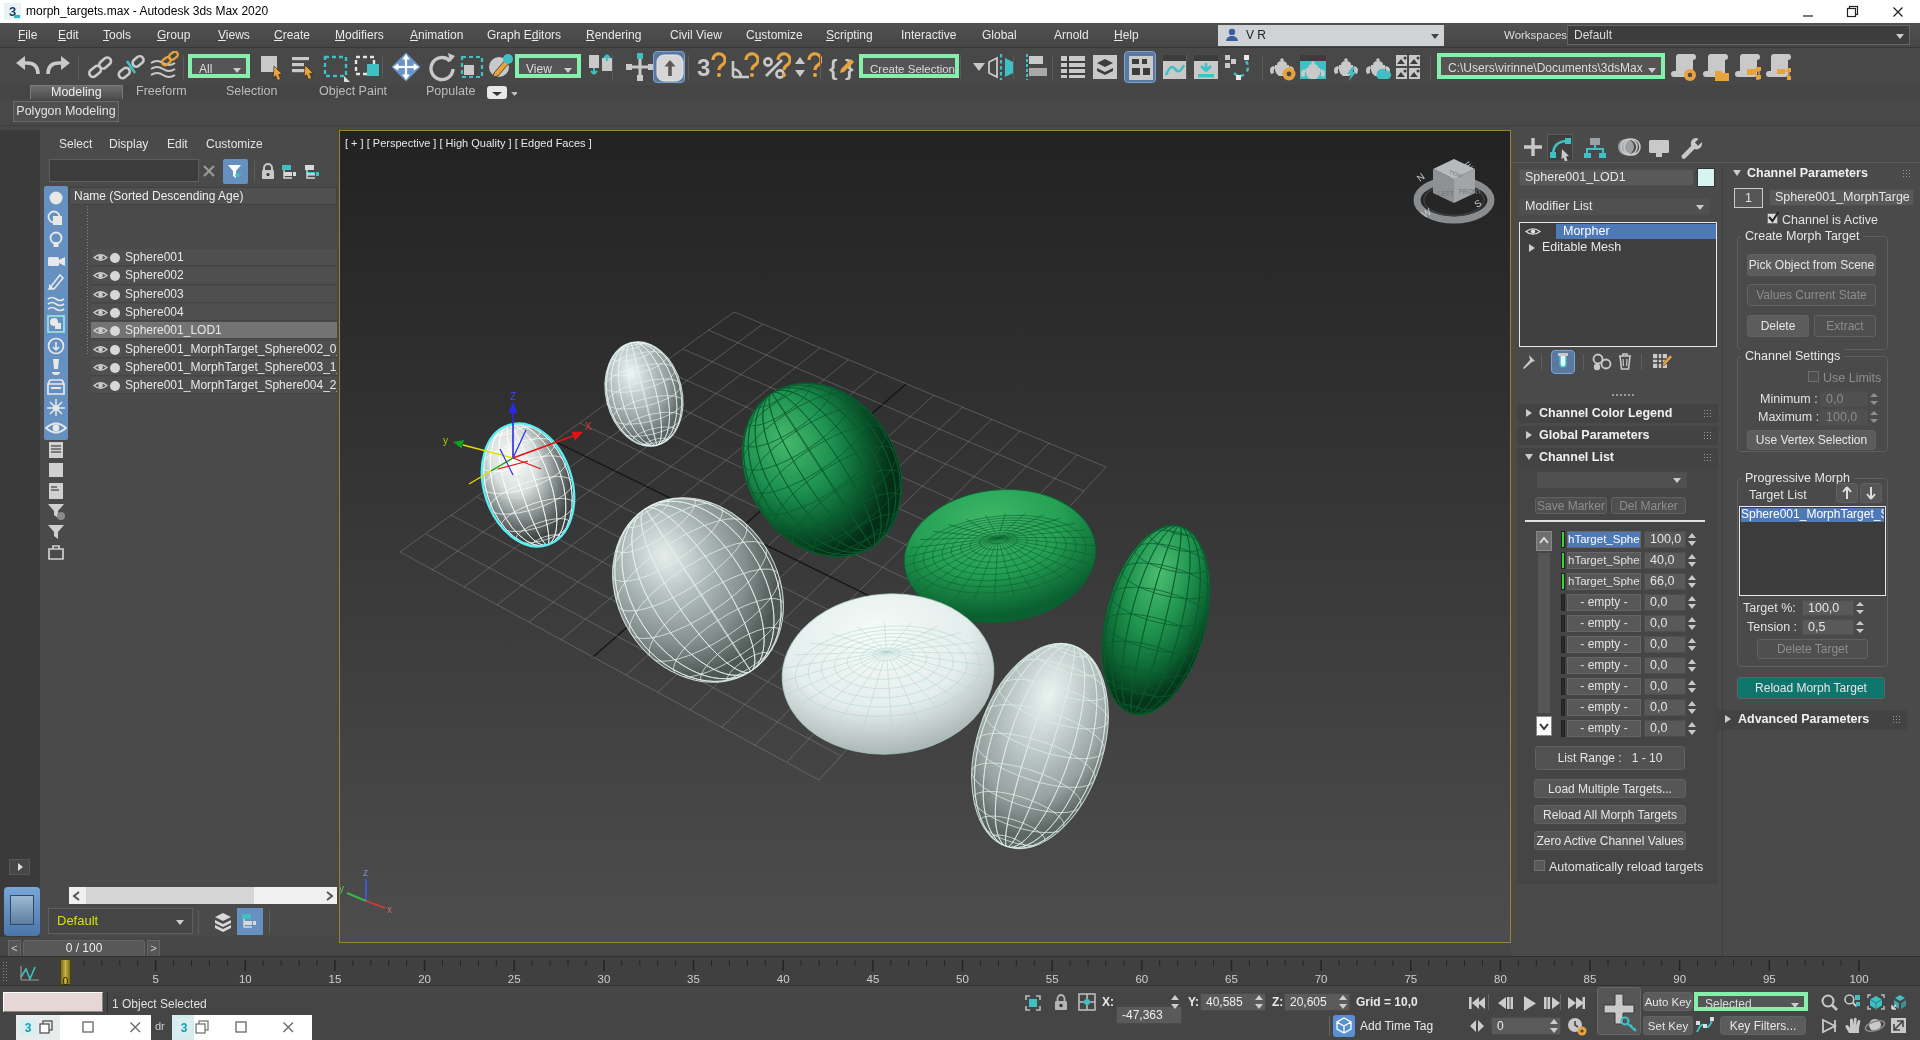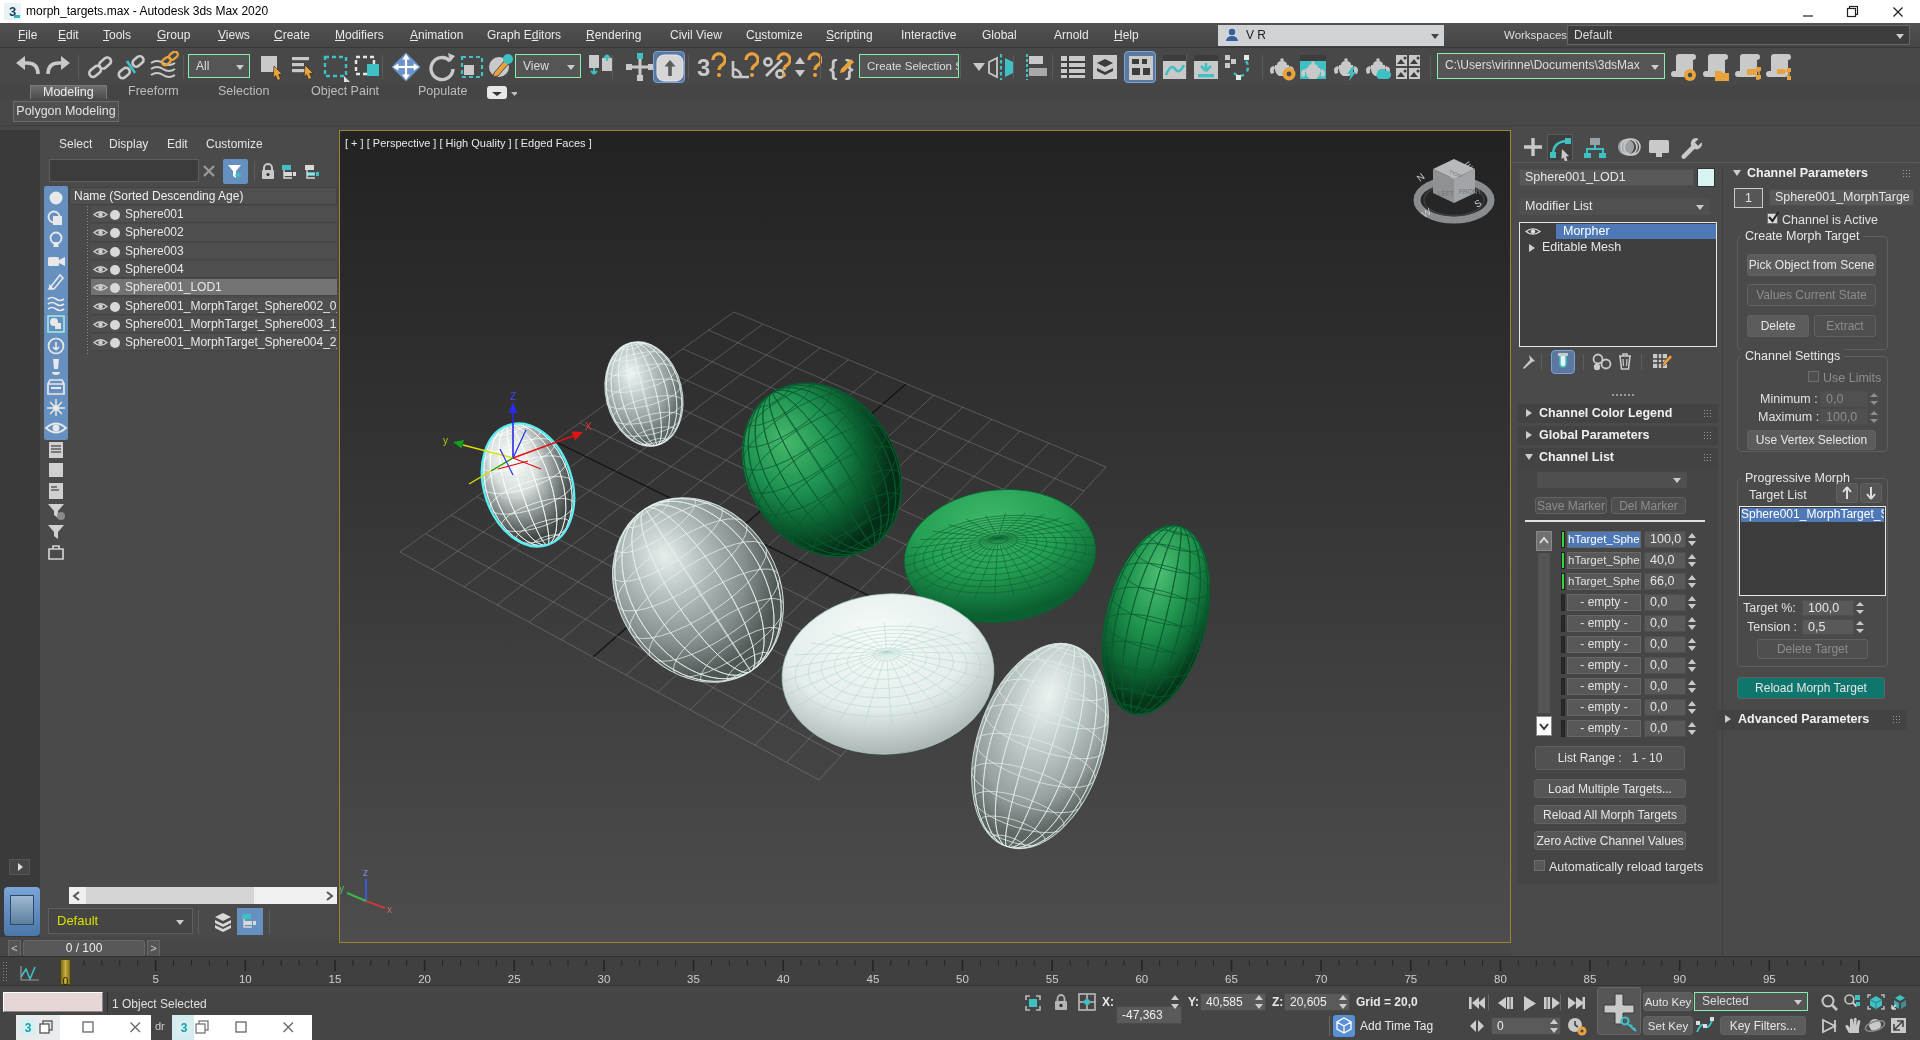--- a/index.html
+++ b/index.html
@@ -16,36 +16,36 @@
 #vrbox{position:absolute;left:1218px;top:2px;width:226px;height:21px;background:#cfd3d6;color:#222;font-size:12px;}
 #wslabel{position:absolute;left:1504px;top:6px;color:#ddd;font-size:11.5px;}
 #wsdd{position:absolute;left:1567px;top:2px;width:343px;height:20px;background:#3d3d3d;border:1px solid #666;color:#ddd;font-size:12px;line-height:18px;padding-left:6px;}
 .ddarrow{position:absolute;right:5px;top:8px;width:0;height:0;border-left:4px solid transparent;border-right:4px solid transparent;border-top:5px solid #ccc;}
 
 #toolbar{left:0;top:48px;width:1920px;height:38px;background:#484848;border-bottom:1px solid #3c3c3c;}
 .tsep{position:absolute;top:7px;width:1px;height:24px;background:#5c5c5c;}
 .tbtn{position:absolute;top:3px;width:32px;height:32px;}
 .tbtn svg{position:absolute;left:0;top:0;}
 .tbtn.on{background:#5a78a0;border:1px solid #7aa2d4;border-radius:4px;}
-.combo{position:absolute;background:#555;border:1px solid #86efac;color:#ddd;font-size:12px;line-height:22px;padding-left:7px;white-space:nowrap;overflow:hidden;}
+.combo{position:absolute;background:#555;border:4px solid #86efac;color:#ddd;font-size:12px;line-height:22px;padding-left:7px;white-space:nowrap;overflow:hidden;}
 
 #ribbon{left:0;top:85px;width:1920px;height:14px;background:#454545;color:#bdbdbd;font-size:12.5px;}
-.rtab{position:absolute;top:0;height:14px;line-height:13px;padding:0 12px;}
+.rtab{position:absolute;top:0;height:14px;line-height:13px;padding:0 20px;}
 .rtab.on{background:linear-gradient(#6e6e6e,#4c4c4c);border:1px solid #7a7a7a;border-bottom:none;color:#eee;}
 #polyrow{left:0;top:99px;width:1920px;height:27px;background:#484848;border-bottom:1px solid #3e3e3e;}
 #polybox{position:absolute;left:13px;top:2px;width:106px;height:21px;background:#505050;border:1px solid #6a6a6a;color:#e2e2e2;font-size:12.5px;text-align:center;line-height:19px;}
 
 #dockl{left:0;top:130px;width:40px;height:833px;background:#3a3a3a;}
 #explorer{left:40px;top:128px;width:297px;height:835px;background:#4a4a4a;color:#e4e4e4;font-size:12px;}
 .exmenu{position:absolute;top:9px;}
 #exsearch{position:absolute;left:9px;top:31px;width:150px;height:23px;background:#3c3c3c;border:1px solid #5e5e5e;}
 .iconbtn{position:absolute;width:24px;height:24px;}
 .iconbtn.blue{background:#6690c0;border-radius:2px;}
 #exhead{position:absolute;left:29px;top:59px;width:268px;height:18px;background:#505050;border:1px solid #424242;color:#efefef;line-height:16px;padding-left:4px;font-size:12px;}
-.exrow{position:absolute;left:29px;width:268px;height:18px;line-height:17px;color:#e8e8e8;font-size:12px;white-space:nowrap;overflow:hidden;}
+.exrow{position:absolute;left:29px;width:268px;height:18px;line-height:17px;color:#e8e8e8;font-size:12px;white-space:nowrap;overflow:hidden;margin-top:43px;}
 .exrow .bg{position:absolute;left:22px;top:0;width:246px;height:17.3px;background:#4f4f4f;border-bottom:1px solid #444;}
 .exrow.sel .bg{background:#737373;}
 .eye{position:absolute;left:24px;top:3px;}
 .dot{position:absolute;left:41px;top:4px;width:10px;height:10px;border-radius:50%;background:#d8d8d8;}
 .exrow span{position:absolute;left:56px;}
 #exscroll{position:absolute;left:29px;top:759px;width:268px;height:17px;background:#f0f0f0;}
 #exscroll .thumb{position:absolute;left:17px;top:0;width:168px;height:17px;background:#d5d5d5;}
 #exdef{position:absolute;left:8px;top:780px;width:145px;height:26px;background:#454545;border:1px solid #5e5e5e;color:#d6e000;font-size:13px;line-height:24px;padding-left:8px;}
 
 #vp{left:339px;top:130px;width:1172px;height:813px;border:1px solid #9b8333;background:linear-gradient(#222222,#4d4d4d);}
@@ -1514,21 +1514,21 @@
       <div class="abs white" style="left:1188px;top:3px;font-weight:bold">Y:</div>
       <div class="sfield" style="left:1200px;top:1px;width:66px;height:18px">40,585</div>
       <svg class="abs" style="left:1254px;top:2px" width="10" height="16">
         <path d="M5 1 l4 5 h-8 z M5 15 l4 -5 h-8 z" fill="#ccc"></path>
       </svg>
       <div class="abs white" style="left:1272px;top:3px;font-weight:bold">Z:</div>
       <div class="sfield" style="left:1284px;top:1px;width:66px;height:18px">20,605</div>
       <svg class="abs" style="left:1338px;top:2px" width="10" height="16">
         <path d="M5 1 l4 5 h-8 z M5 15 l4 -5 h-8 z" fill="#ccc"></path>
       </svg>
-      <div class="abs white" style="left:1356px;top:3px;font-weight:bold">Grid = 20,0</div>
+      <div class="abs white" style="left:1356px;top:3px;font-weight:bold">Grid = 10,0</div>
       <div class="abs" style="left:1329px;top:24px;width:1px;height:20px;background:#666"></div>
       <div class="abs" style="left:1333px;top:23px;width:22px;height:22px;background:#5b8fd4;border-radius:3px"><svg width="22" height="22">
           <path d="M11 3 l7 4 v7 l-7 4 l-7 -4 v-7 z M4 7 l7 4 l7 -4 M11 11 v7" stroke="#fff" stroke-width="1.3" fill="none"></path>
         </svg></div>
       <div class="abs white" style="left:1360px;top:27px">Add Time Tag</div>
       <svg class="abs" style="left:1467px;top:1px" width="19" height="20">
         <rect x="2" y="4" width="2.6" height="12" fill="#ccc"></rect>
         <path d="M11 10 l7 -6 v12 z M5 10 l7 -6 v12 z" fill="#ccc"></path>
       </svg>
       <svg class="abs" style="left:1494px;top:1px" width="19" height="20">

